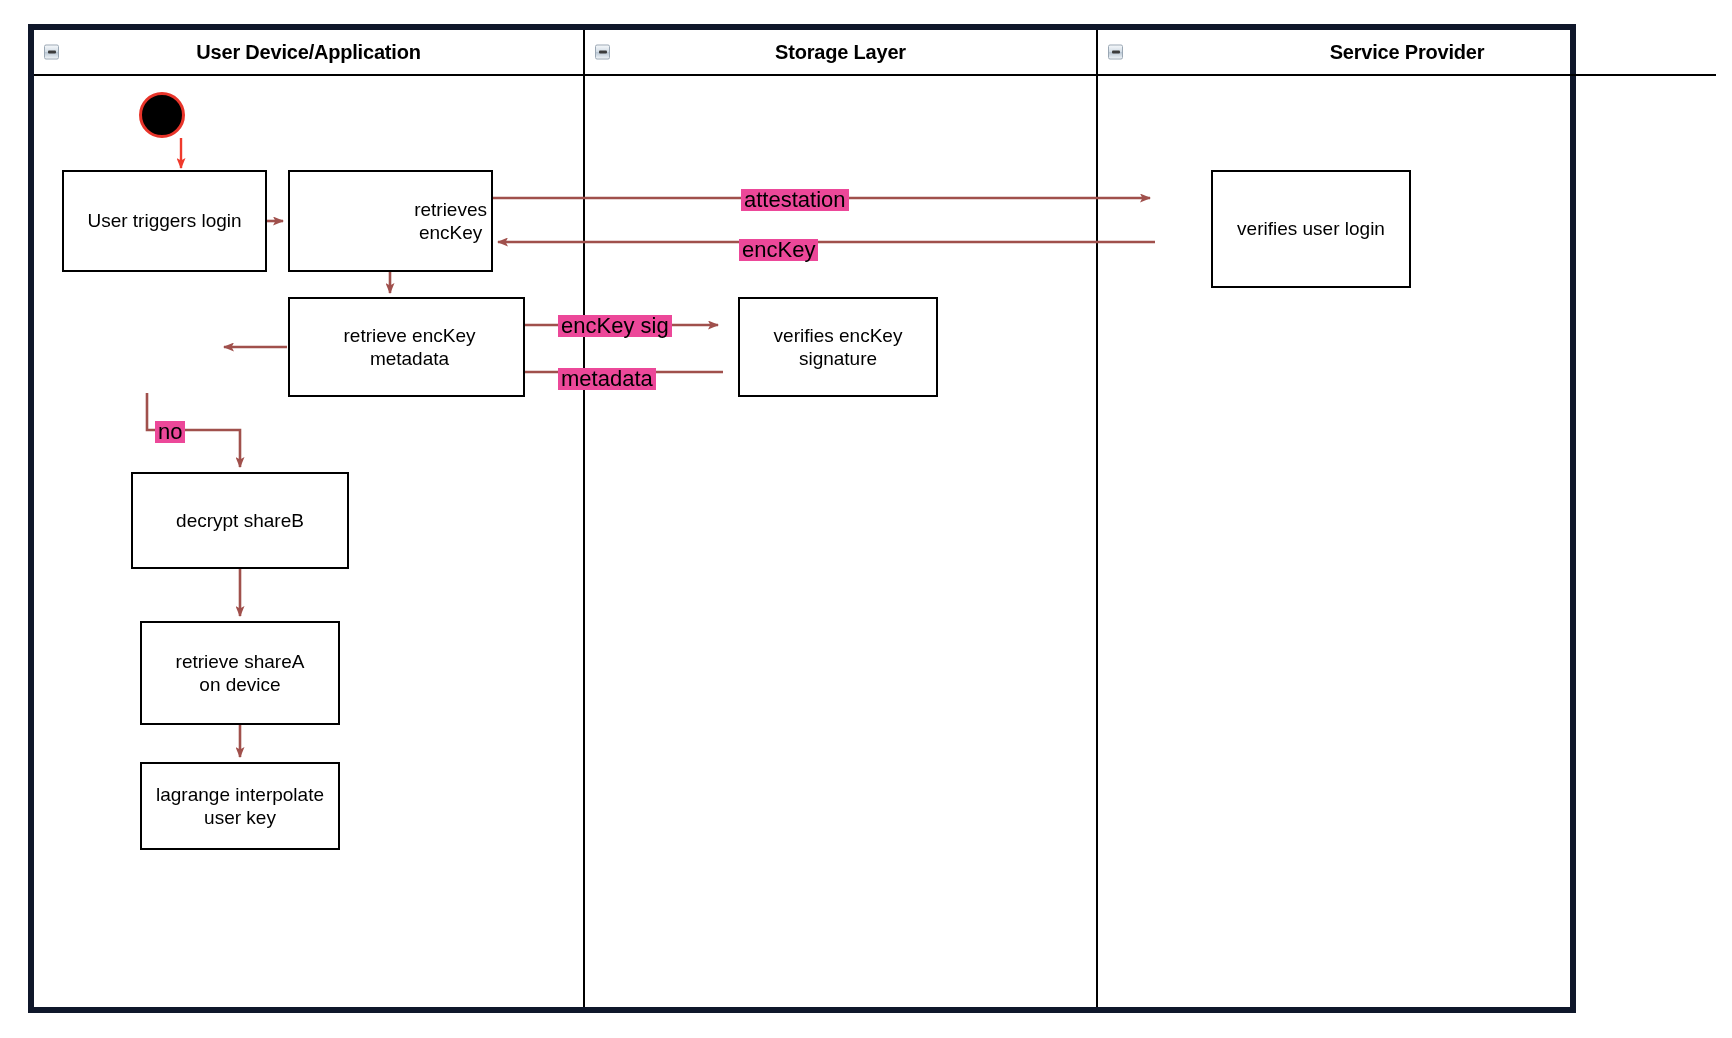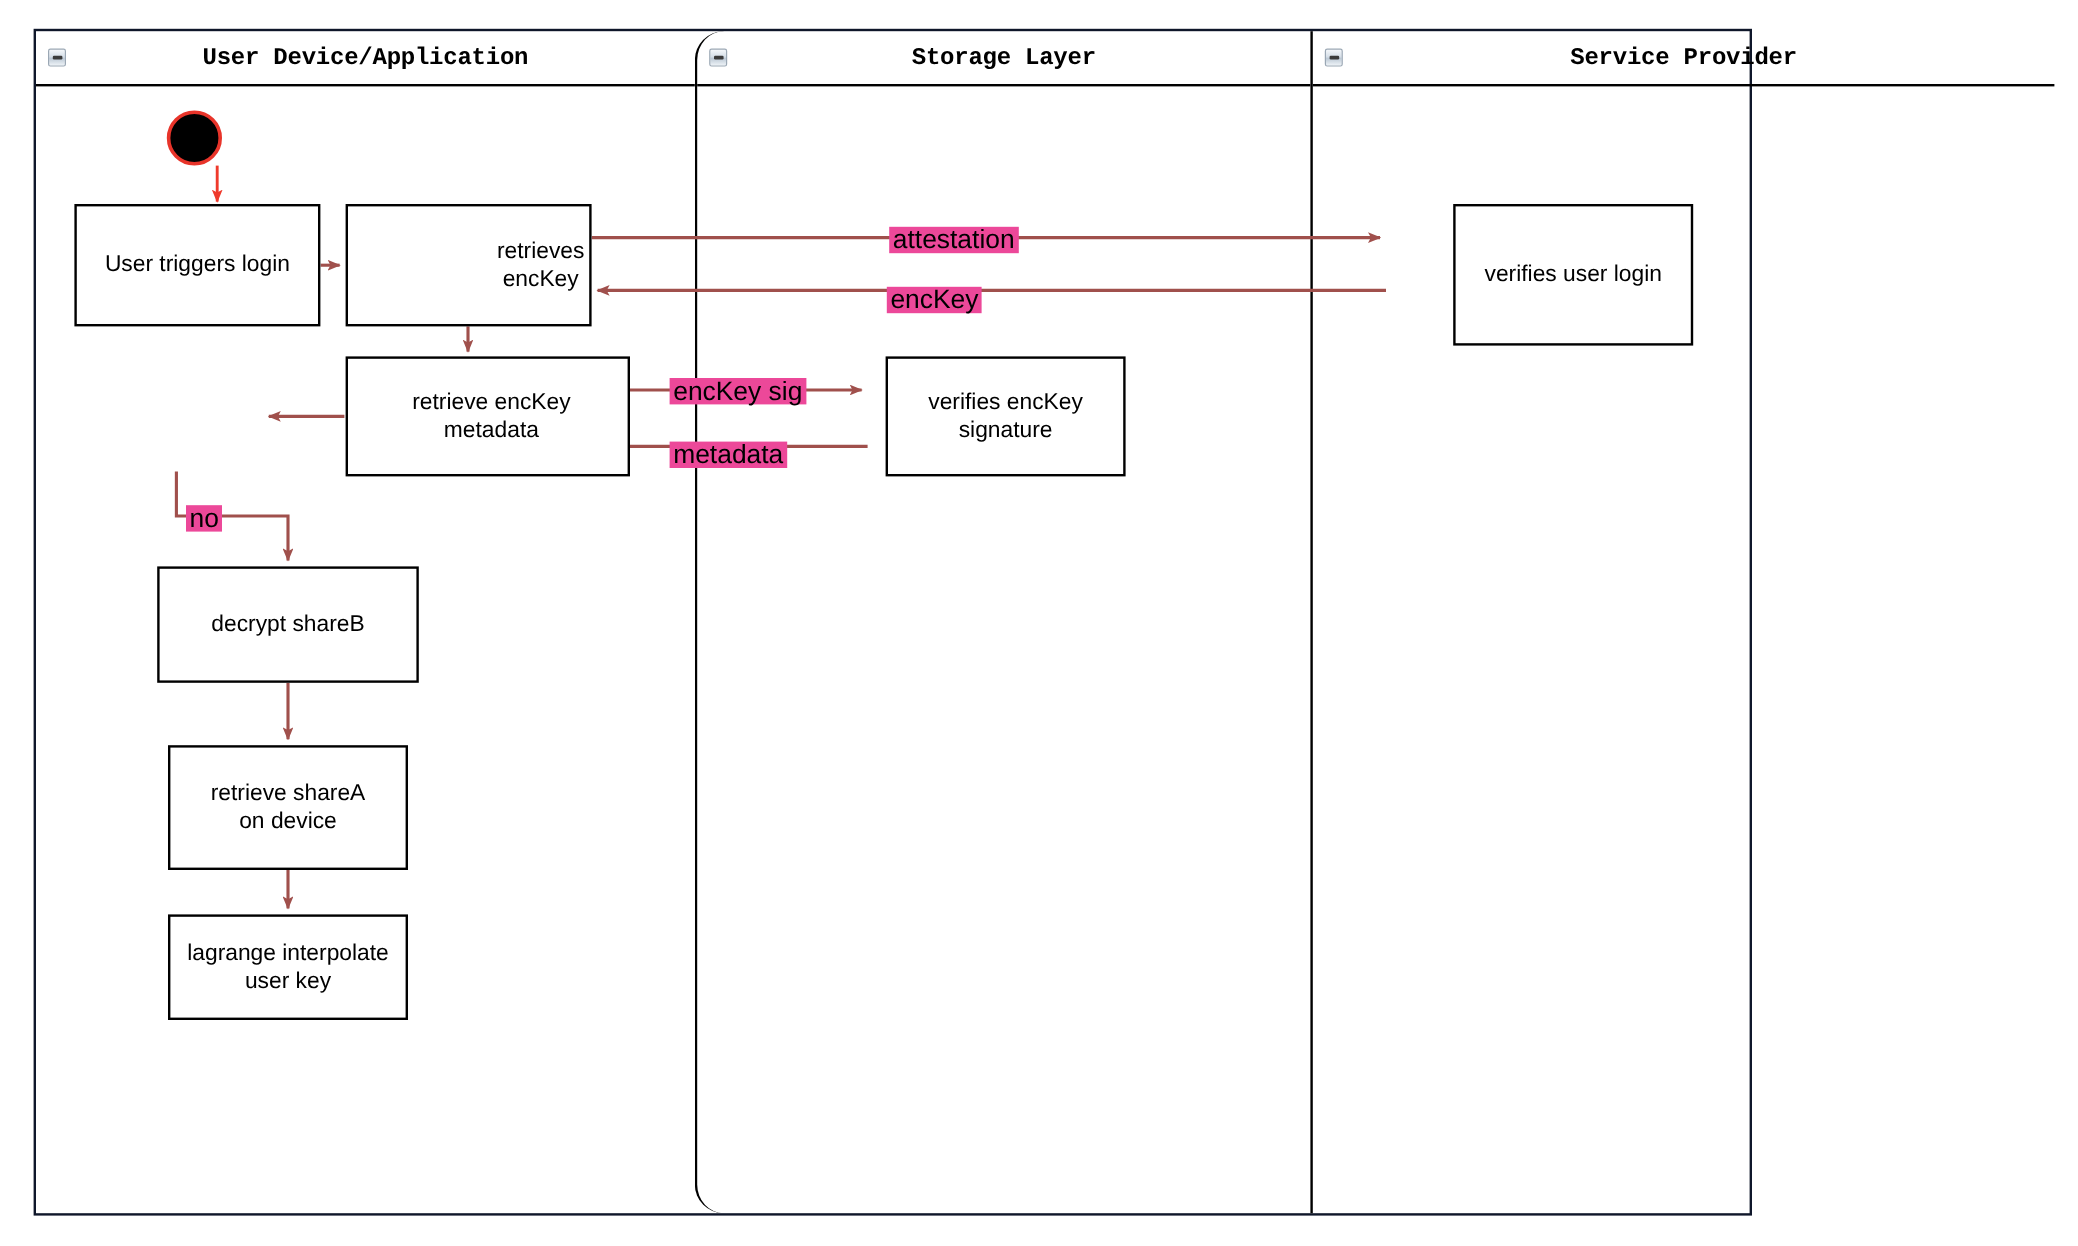--- a/index.html
+++ b/index.html
@@ -14,25 +14,24 @@
     width: 1732px;
     height: 1038px;
     background: #ffffff;
     overflow: hidden;
   }
   
   .pool {
     position: absolute;
     left: 28px;
     top: 24px;
-    width: 1432px;
+    width: 1548px;
     height: 989px;
-    border: 2px solid #0f172a;
-    box-sizing: border-box;
-    font-family: Liberation Mono, monospace;
+    border: 6px solid #0f172a;
+    box-sizing: border-box;
   }
   .lane {
     position: absolute;
     top: 0;
     height: 100%;
     box-sizing: border-box;
   }
   .lane + .lane { border-left: 2px solid #000000; }
   .lane-header {
     position: absolute;
@@ -153,21 +152,21 @@
 
   <div class="pool">
 
     <div class="lane" style="left:0px; width:549px;">
       <div class="lane-header">
         <span class="collapse-icon"></span>
         <span class="lane-title">User Device/Application</span>
       </div>
     </div>
 
-    <div class="lane" style="left:549px; width:513px;border-radius:24px;">
+    <div class="lane" style="left:549px; width:513px;">
       <div class="lane-header">
         <span class="collapse-icon"></span>
         <span class="lane-title">Storage Layer</span>
       </div>
     </div>
 
     <div class="lane" style="left:1062px; width:620px;">
       <div class="lane-header">
         <span class="collapse-icon"></span>
         <span class="lane-title">Service Provider</span>

